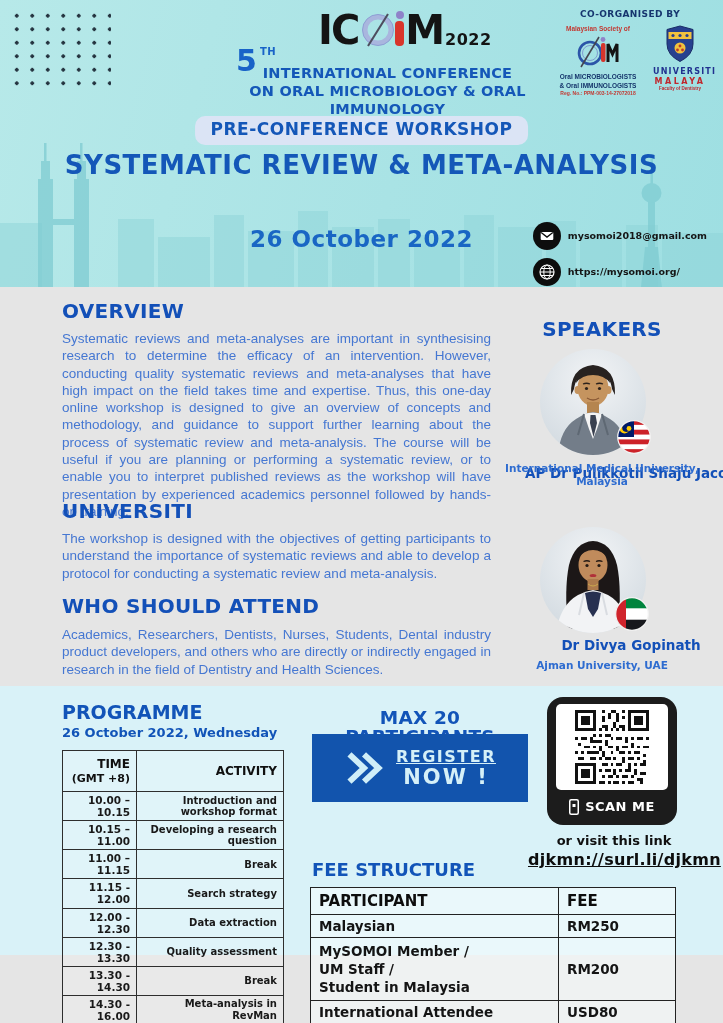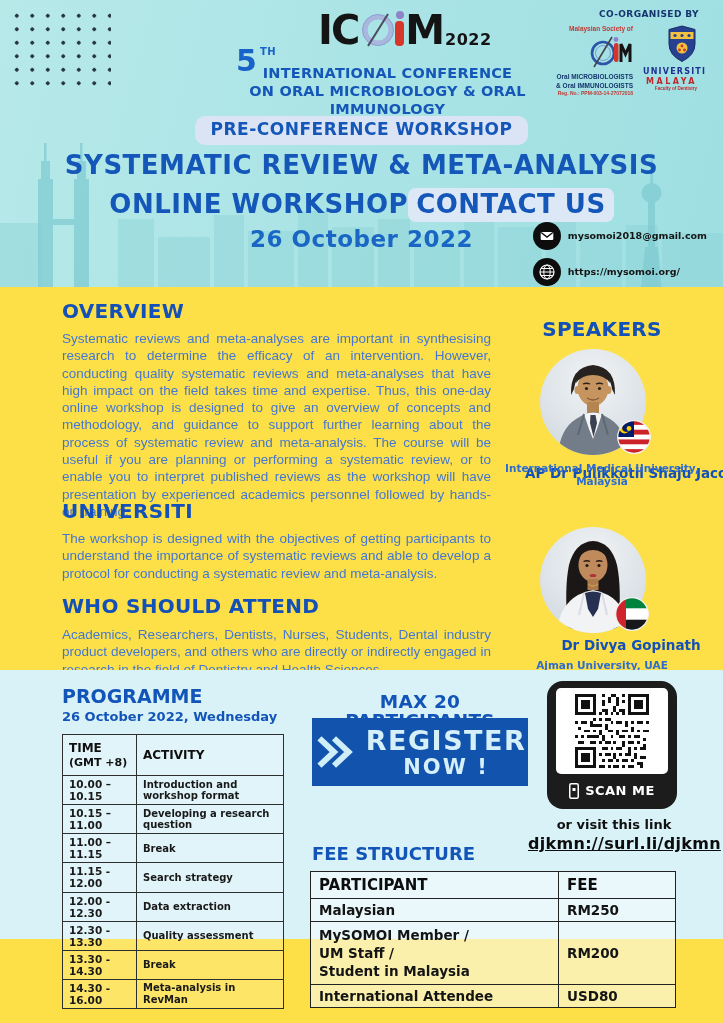--- a/index.html
+++ b/index.html
@@ -1,16 +1,16 @@
 <!DOCTYPE html>
 <html><head>
 <meta charset="utf-8">
 <style>
   html,body{margin:0;padding:0;background:#fff;}
-  .poster{position:relative;width:723px;height:1023px;background:#fde047;overflow:hidden;
+  .poster{position:relative;width:723px;height:1023px;background:#e5e5e5;overflow:hidden;
           font-family:"Liberation Sans",sans-serif;}
 
   
   .header{position:absolute;top:0;left:0;width:723px;height:287px;
           background:linear-gradient(105deg,#b7e9e9 0%,#a9e3e5 55%,#9edfe2 100%);}
   .skyline{position:absolute;bottom:0;left:0;z-index:0;}
   .dots{position:absolute;top:7px;left:7px;width:104px;height:82px;z-index:1;
         background-image:radial-gradient(circle,#24333f 1.7px,transparent 1.9px);
         background-size:15.5px 13.5px;background-position:2px 2px;}
   .logo-block{position:absolute;top:10px;left:318px;display:flex;align-items:flex-start;z-index:1;}
@@ -19,21 +19,21 @@
   .logo-i{display:flex;flex-direction:column;align-items:center;margin:1px 1px 0 -1px;}
   .logo-i-dot{width:8px;height:8px;border-radius:50%;background:#8f83c9;}
   .logo-i-bar{width:9px;height:25px;border-radius:4px;background:#d8352b;margin-top:2px;}
   .logo-year{font:900 16px/1 "DejaVu Sans",sans-serif;color:#141414;align-self:flex-end;margin:0 0 2px 2px;letter-spacing:.5px;}
   .edition{position:absolute;top:46px;left:236px;z-index:1;color:#1863c8;}
   .edition-num{font:900 30px/1 "DejaVu Sans",sans-serif;}
   .edition-suffix{font:900 10px/1 "DejaVu Sans",sans-serif;vertical-align:16px;margin-left:3px;letter-spacing:.5px;}
   .conf-lines{position:absolute;top:64px;left:205px;width:365px;text-align:center;z-index:1;
               color:#1457b8;font-family:"DejaVu Sans",sans-serif;font-weight:800;}
   .conf-line1,.conf-line2{font-size:14.5px;line-height:18px;letter-spacing:.2px;}
-  .coorg{position:absolute;top:10px;right:24px;width:158px;text-align:right;z-index:1;}
+  .coorg{position:absolute;top:10px;right:14px;width:158px;text-align:center;z-index:1;}
   .coorg-label{font:800 9px/1 "DejaVu Sans",sans-serif;color:#16356e;letter-spacing:.4px;}
   .coorg-logos{display:flex;justify-content:center;align-items:flex-start;gap:10px;margin-top:6px;}
   .om-logo{width:90px;}
   .om-line1{font:700 6.5px/1.3 "Liberation Sans",sans-serif;color:#c23a33;}
   .om-line23{font:800 6.5px/1.25 "Liberation Sans",sans-serif;color:#15356b;}
   .om-reg{font:600 5px/1.4 "Liberation Sans",sans-serif;color:#c23a33;}
   .um-logo{width:54px;}
   .um-name1{font:800 8px/1.2 "DejaVu Sans",sans-serif;color:#21318f;letter-spacing:1.2px;}
   .um-name2{font:800 8px/1.2 "DejaVu Sans",sans-serif;color:#c0262c;letter-spacing:2.5px;}
   .um-fac{font:600 4.5px/1.5 "Liberation Sans",sans-serif;color:#c0262c;}
@@ -67,36 +67,36 @@
   .flag{position:absolute;width:34px;height:34px;z-index:2;}
   #flag1{top:420px;left:617px;} #flag2{top:597px;left:615px;}
   .sp-name{position:absolute;left:516px;width:230px;text-align:center;
            font:900 13.5px/1.2 "DejaVu Sans",sans-serif;color:#1350b8;}
   #sp1-name{top:465px;} #sp2-name{top:637px;}
   .sp-affil{position:absolute;left:487px;width:230px;text-align:center;
             font:700 10.5px/1.2 "DejaVu Sans",sans-serif;color:#2e6cd0;}
   #sp1-affil{top:462px;} #sp2-affil{top:659px;}
 
   
-  .bottom{position:absolute;top:670px;left:0;width:723px;height:269px;background:#d9f2f8;}
+  .bottom{position:absolute;top:686px;left:0;width:723px;height:269px;background:#d9f2f8;}
   .prog-h{position:absolute;top:17px;left:62px;font:900 19px/1 "DejaVu Sans",sans-serif;color:#1254b8;}
   .prog-sub{position:absolute;top:40px;left:62px;font:800 13px/1 "DejaVu Sans",sans-serif;color:#1254b8;}
   .prog-table{position:absolute;top:64px;left:62px;width:222px;border-collapse:collapse;
               background:rgba(255,255,255,.18);}
-  .prog-table th,.prog-table td{border:1.3px solid #2e2e2e;text-align:left;vertical-align:middle;}
+  .prog-table th,.prog-table td{border:1.3px solid #2e2e2e;text-align:right;vertical-align:middle;}
   .prog-table th{padding:5px 6px;font:800 12px/1.2 "DejaVu Sans",sans-serif;color:#101010;height:30px;}
   .prog-time2{font-size:11px;display:block;}
   .prog-table td{padding:2px 6px;height:20.6px;font:700 10.5px/1.15 "DejaVu Sans",sans-serif;color:#191919;}
   .prog-table td.act{font-size:10px;}
   .max-label{position:absolute;top:23px;left:302px;width:236px;text-align:center;
              font:900 18.5px/1 "DejaVu Sans",sans-serif;color:#1254b8;letter-spacing:.2px;}
   .register{position:absolute;top:48px;left:312px;width:216px;height:68px;background:#1254ad;
             display:flex;align-items:center;justify-content:center;gap:12px;cursor:pointer;border:none;}
   .reg-text{color:#d5f0f8;font-family:"DejaVu Sans",sans-serif;text-align:center;}
-  .reg-l1{font-weight:800;font-size:27px;line-height:1.1;letter-spacing:1.5px;}
+  .reg-l1{font-weight:800;font-size:16px;line-height:1.1;letter-spacing:1.5px;text-decoration:underline;}
   .reg-l2{font-weight:900;font-size:21px;line-height:1.05;letter-spacing:2px;}
   .fee-h{position:absolute;top:175px;left:312px;font:900 18px/1 "DejaVu Sans",sans-serif;color:#1254b8;}
   .fee-table{position:absolute;top:201px;left:310px;width:366px;border-collapse:collapse;
              background:rgba(248,253,254,.55);}
   .fee-table th,.fee-table td{border:1.7px solid #222;text-align:left;vertical-align:middle;}
   .fee-table th{padding:4px 8px;font:900 15px/1.2 "DejaVu Sans",sans-serif;color:#0d0d0d;height:18px;}
   .fee-table td{padding:2px 8px;font:800 13.5px/1.35 "DejaVu Sans",sans-serif;color:#141414;}
   .fee-multiline{white-space:pre-line;}
   .qr-frame{position:absolute;top:11px;left:547px;width:130px;height:128px;background:#1c1c1c;
             border-radius:16px;padding:7px 9px 0;box-sizing:border-box;}
@@ -208,21 +208,20 @@
           <div class="um-fac">Faculty of Dentistry</div>
         </div>
       </div>
     </div>
 
     <div class="badge">
       <span>PRE-CONFERENCE WORKSHOP</span>
     </div>
 
     <div class="title1">SYSTEMATIC REVIEW &amp; META-ANALYSIS</div>
-    <div class="title2"><span>ONLINE WORKSHOP</span><span class="hl">CONTACT US</span></div>
     <div class="date">26 October 2022</div>
 
     <div class="contact">
       <div class="contact-row">
         <span class="contact-icon">
           <svg width="18" height="18" viewBox="0 0 20 20">
               <rect x="3" y="5.5" width="14" height="9" rx="1.2" fill="#fff"></rect>
               <path d="M3.5 6 L10 11.2 L16.5 6" stroke="#0d0d0d" stroke-width="1.4" fill="none"></path>
             </svg>
         </span>

